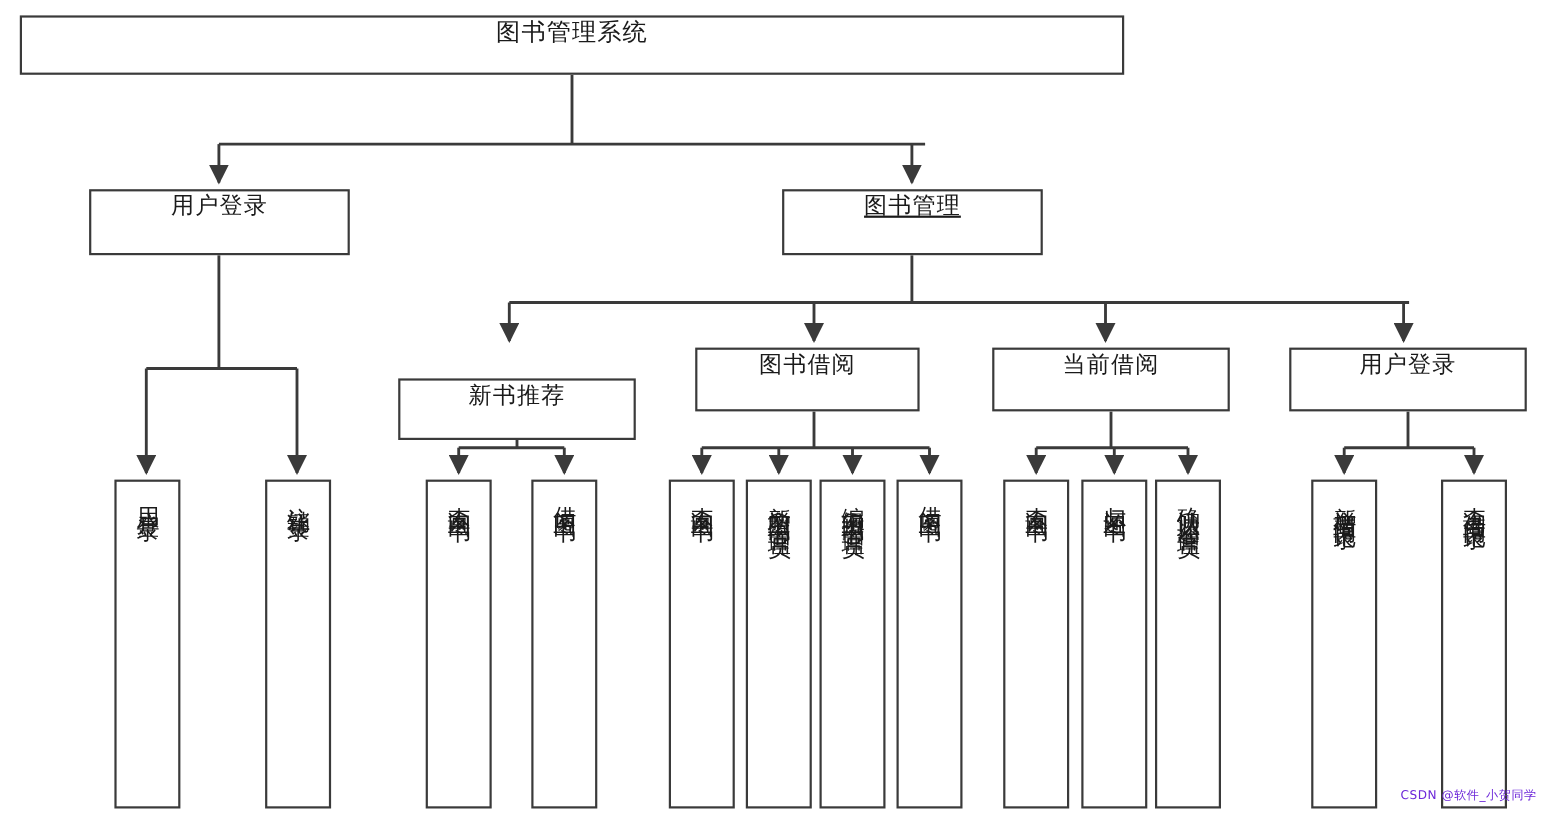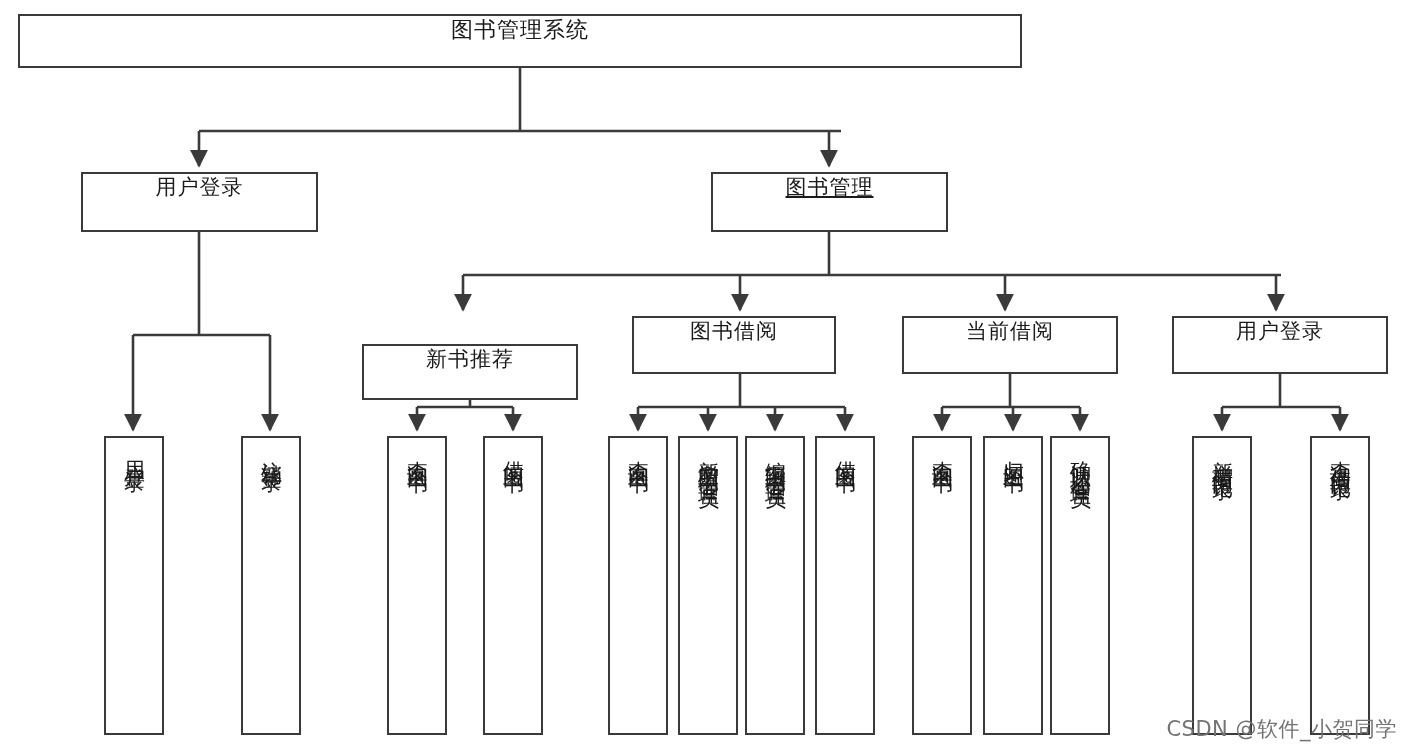--- a/index.html
+++ b/index.html
@@ -54,23 +54,23 @@
     letter-spacing: 4px;
     line-height: 1;
     white-space: nowrap;
   }
   .node-box.root .node-label {
     font-size: 22px;
   }
   .watermark {
     position: absolute;
     right: 8px;
-    bottom: 4px;
-    font-size: 21px;
-    color: #737373;
+    bottom: 17px;
+    font-size: 11px;
+    color: #6d28d9;
     letter-spacing: 0.5px;
     white-space: nowrap;
     user-select: none;
   }
 </style>
 </head>
 <body>
 
 <div id="diagram-root">
 

